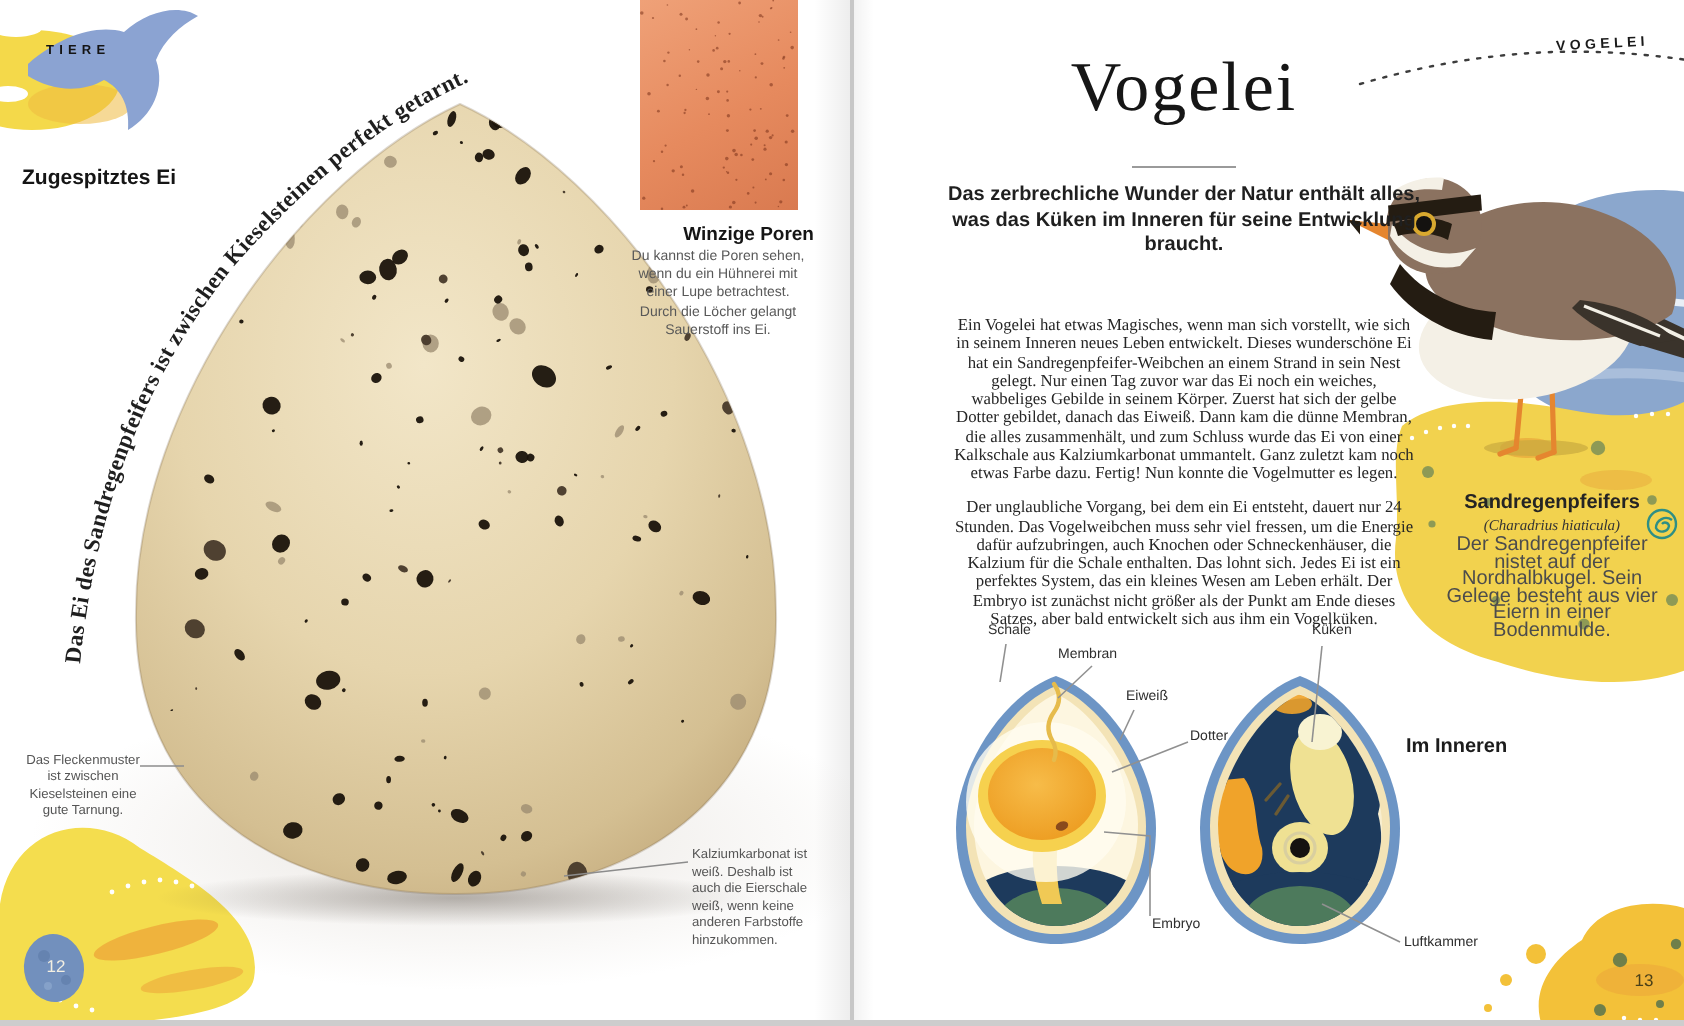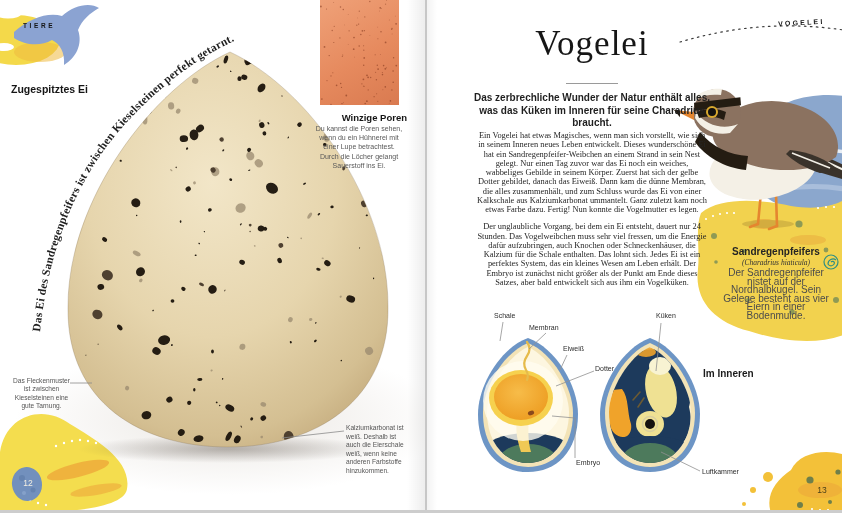--- a/index.html
+++ b/index.html
@@ -25,21 +25,21 @@
   .spine-right{left:427px;top:0;width:10px;height:513px;background:linear-gradient(90deg,rgba(0,0,0,0.05),rgba(0,0,0,0));}
   .bottom-edge{left:0;top:510px;width:842px;height:3px;background:#cdcdcd;}
 
   
   .page-right{left:426px;top:0;width:416px;height:513px;}
   .chapter-label{left:352px;top:19px;font-size:7px;font-weight:bold;letter-spacing:2.2px;color:#1a1a1a;transform:rotate(-3deg);}
   .page-title{left:30px;top:24px;width:272px;text-align:center;font-family:"Liberation Serif",serif;
               font-size:35px;font-weight:400;color:#161616;letter-spacing:1px;}
   .title-rule{left:140px;top:83px;width:52px;height:1px;background:#9a9a9a;}
   .page-subtitle{left:46px;top:92px;width:240px;text-align:center;font-size:10px;font-weight:bold;line-height:12.6px;color:#1f1f1f;}
-  .body-col{left:50px;top:131px;width:232px;font-family:"Liberation Serif",serif;font-size:8.4px;
+  .body-col{left:50px;top:158px;width:232px;font-family:"Liberation Serif",serif;font-size:8.4px;
             line-height:9.25px;text-align:center;color:#262626;}
   .body-col p{margin:0 0 8px 0;}
   .plover-title{left:290px;top:246px;width:120px;text-align:center;font-size:10px;font-weight:bold;color:#242424;}
   .plover-latin{left:290px;top:258px;width:120px;text-align:center;font-family:"Liberation Serif",serif;
                 font-style:italic;font-size:7.5px;color:#333;}
   .plover-body{left:292px;top:269px;width:116px;text-align:center;font-size:10px;line-height:8.6px;color:#4c4c4c;}
   .diagram-label{font-size:7px;color:#2d2d2d;}
   .lbl-schale{left:68px;top:312px;}
   .lbl-membran{left:103px;top:324px;}
   .lbl-eiweiss{left:137px;top:345px;}
@@ -523,21 +523,21 @@
           <circle cx="812" cy="509" r="1.1"></circle>
             <circle cx="820" cy="510" r="1.1"></circle>
             <circle cx="828" cy="510" r="1.1"></circle>
         </g>
       </g>
     </svg>
 
     <div class="abs chapter-label">VOGELEI</div>
     <div class="abs page-title">Vogelei</div>
     <div class="abs title-rule"></div>
-    <div class="abs page-subtitle">Das zerbrechliche Wunder der Natur enthält alles, was das Küken im Inneren für seine Charadrius braucht.</div>
+    <div class="abs page-subtitle">Das zerbrechliche Wunder der Natur enthält alles, was das Küken im Inneren für seine Entwicklung braucht.</div>
     <div class="abs body-col">
       <p>Ein Vogelei hat etwas Magisches, wenn man sich vorstellt, wie sich in seinem Inneren neues Leben entwickelt. Dieses wunderschöne Ei hat ein Sandregenpfeifer-Weibchen an einem Strand in sein Nest gelegt. Nur einen Tag zuvor war das Ei noch ein weiches, wabbeliges Gebilde in seinem Körper. Zuerst hat sich der gelbe Dotter gebildet, danach das Eiweiß. Dann kam die dünne Membran, die alles zusammenhält, und zum Schluss wurde das Ei von einer Kalkschale aus Kalziumkarbonat ummantelt. Ganz zuletzt kam noch etwas Farbe dazu. Fertig! Nun konnte die Vogelmutter es legen.</p>
       <p>Der unglaubliche Vorgang, bei dem ein Ei entsteht, dauert nur 24 Stunden. Das Vogelweibchen muss sehr viel fressen, um die Energie dafür aufzubringen, auch Knochen oder Schneckenhäuser, die Kalzium für die Schale enthalten. Das lohnt sich. Jedes Ei ist ein perfektes System, das ein kleines Wesen am Leben erhält. Der Embryo ist zunächst nicht größer als der Punkt am Ende dieses Satzes, aber bald entwickelt sich aus ihm ein Vogelküken.</p>
     </div>
 
     <div class="abs plover-title">Sandregenpfeifers</div>
     <div class="abs plover-latin">(Charadrius hiaticula)</div>
     <div class="abs plover-body">Der Sandregenpfeifer nistet auf der Nordhalbkugel. Sein Gelege besteht aus vier Eiern in einer Bodenmulde.</div>
 
     <div class="abs diagram-label lbl-schale">Schale</div>

